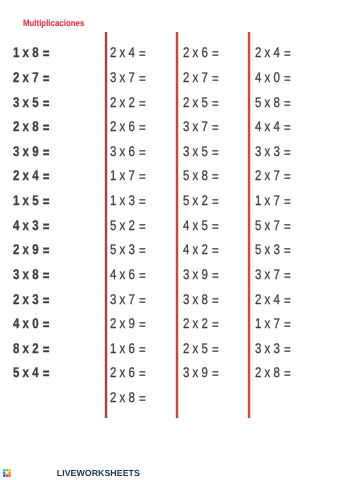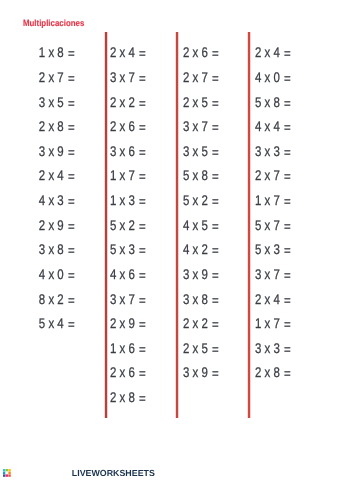--- a/index.html
+++ b/index.html
@@ -5,26 +5,26 @@
   html,body{margin:0;padding:0;}
   :root{--c-title:#e8384a;--c-text:#3a3e44;--c-brand:#1a3450;--c-bg:#ffffff;}
   body{width:340px;height:480px;background:var(--c-bg);font-family:"Liberation Sans",sans-serif;overflow:hidden;-webkit-font-smoothing:antialiased;text-rendering:geometricPrecision;}
   .sheet{position:relative;width:340px;height:360px;}
   .title{position:absolute;left:23px;top:18.9px;font-size:9px;font-weight:bold;color:var(--c-title);white-space:pre;line-height:9px;-webkit-text-stroke:0.15px currentColor;}
   .title span{display:inline-block;transform:scaleX(0.875) translateZ(0);transform-origin:left center;}
   .col{position:absolute;top:40px;width:70px;}
   .row{height:24.64px;font-size:14px;color:var(--c-text);display:flex;align-items:center;-webkit-text-stroke:0.28px currentColor;}
   .row span{display:inline-block;transform:scaleX(0.82) translateZ(0);transform-origin:left center;white-space:pre;}
   .eq{font-style:normal;display:inline-block;transform:translateY(1.0px);margin-left:1.2px;}
-  .c1 .row{justify-content:flex-end;}
+  .c1 .row{font-weight:bold;}
   .c1 .row span{transform-origin:right center;}
   .vline{position:absolute;width:4px;top:31.6px;height:386.2px;}
   .footer{position:absolute;left:3px;top:468.9px;display:flex;align-items:flex-end;}
   .lwlogo{display:block;width:7.8px;height:7.8px;}
-  .lwtext{font-size:8.85px;font-weight:bold;color:var(--c-brand);white-space:pre;margin-left:17px;line-height:8.2px;transform:translateZ(0);padding-left:44px;}
+  .lwtext{font-size:8.85px;font-weight:bold;color:var(--c-brand);white-space:pre;margin-left:2px;line-height:8.2px;transform:translateZ(0);padding-left:44px;}
 </style>
 </head>
 <body>
 
 <div class="sheet">
   <div class="title"><span>Multiplicaciones</span></div>
   <div class="vline" id="v0" style="left: 103.6px; background: linear-gradient(to right, rgba(176, 67, 58, 0) 0%, rgba(176, 67, 58, 0.35) 22%, rgb(176, 67, 58) 28%, rgb(176, 67, 58) 78%, rgba(176, 67, 58, 0.3) 85%, rgba(176, 67, 58, 0) 100%);"></div>
   <div class="vline" id="v1" style="left: 174.5px; background: linear-gradient(to right, rgba(196, 72, 61, 0) 0%, rgba(196, 72, 61, 0.35) 22%, rgb(196, 72, 61) 28%, rgb(196, 72, 61) 78%, rgba(196, 72, 61, 0.3) 85%, rgba(196, 72, 61, 0) 100%);"></div>
   <div class="vline" id="v2" style="left: 246.7px; background: linear-gradient(to right, rgba(208, 72, 64, 0) 0%, rgba(208, 72, 64, 0.35) 22%, rgb(208, 72, 64) 28%, rgb(208, 72, 64) 78%, rgba(208, 72, 64, 0.3) 85%, rgba(208, 72, 64, 0) 100%);"></div>
   <div class="col c1" style="left:4.7px;width:70px" id="c0">
@@ -40,27 +40,33 @@
       <div class="row">
         <span>2 x 8 <i class="eq">=</i></span>
       </div>
       <div class="row">
         <span>3 x 9 <i class="eq">=</i></span>
       </div>
       <div class="row">
         <span>2 x 4 <i class="eq">=</i></span>
       </div>
       <div class="row">
+        <span>1 x 5 <i class="eq">=</i></span>
+      </div>
+      <div class="row">
         <span>4 x 3 <i class="eq">=</i></span>
       </div>
       <div class="row">
         <span>2 x 9 <i class="eq">=</i></span>
       </div>
       <div class="row">
         <span>3 x 8 <i class="eq">=</i></span>
+      </div>
+      <div class="row">
+        <span>2 x 3 <i class="eq">=</i></span>
       </div>
       <div class="row">
         <span>4 x 0 <i class="eq">=</i></span>
       </div>
       <div class="row">
         <span>8 x 2 <i class="eq">=</i></span>
       </div>
       <div class="row">
         <span>5 x 4 <i class="eq">=</i></span>
       </div>

